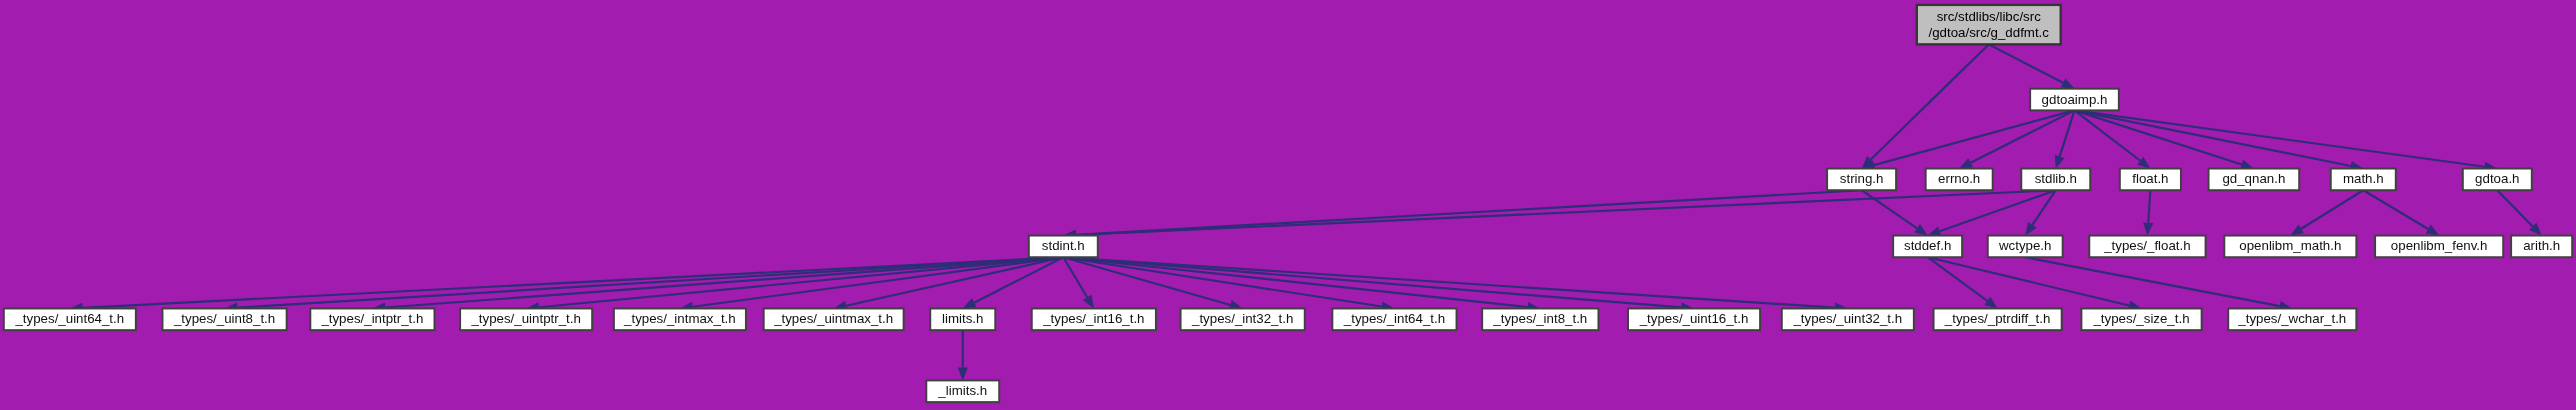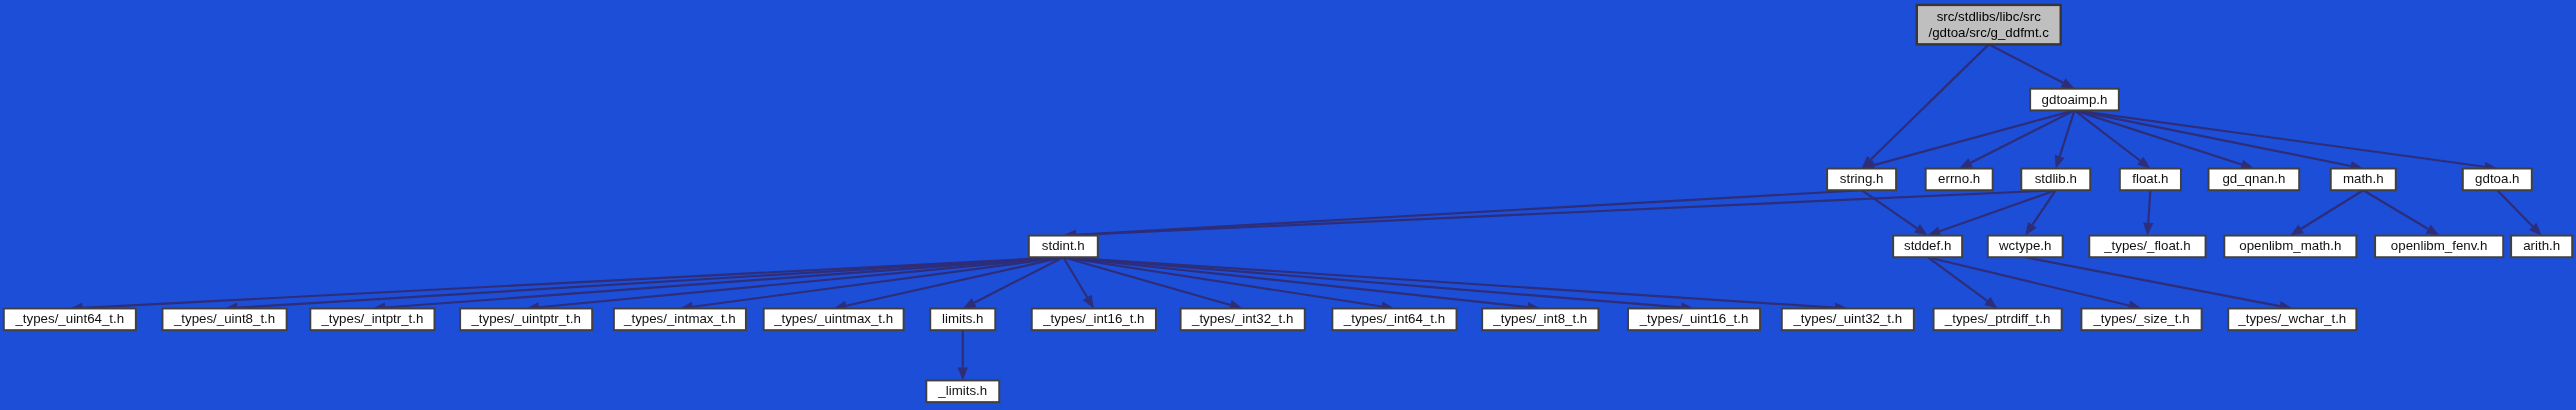--- a/index.html
+++ b/index.html
@@ -7,21 +7,21 @@
     padding: 0;
     background: #ffffff;
   }
   body {
     font-family: "Liberation Sans", sans-serif;
   }
   #graph-wrap {
     position: relative;
     width: 2576px;
     height: 410px;
-    background: #1d4ed8;
+    background: #a21caf;
     overflow: hidden;
   }
   svg#depgraph {
     display: block;
     width: 2576px;
     height: 410px;
   }
   .edge {
     stroke: #2d2d78;
     stroke-width: 2.2px;

